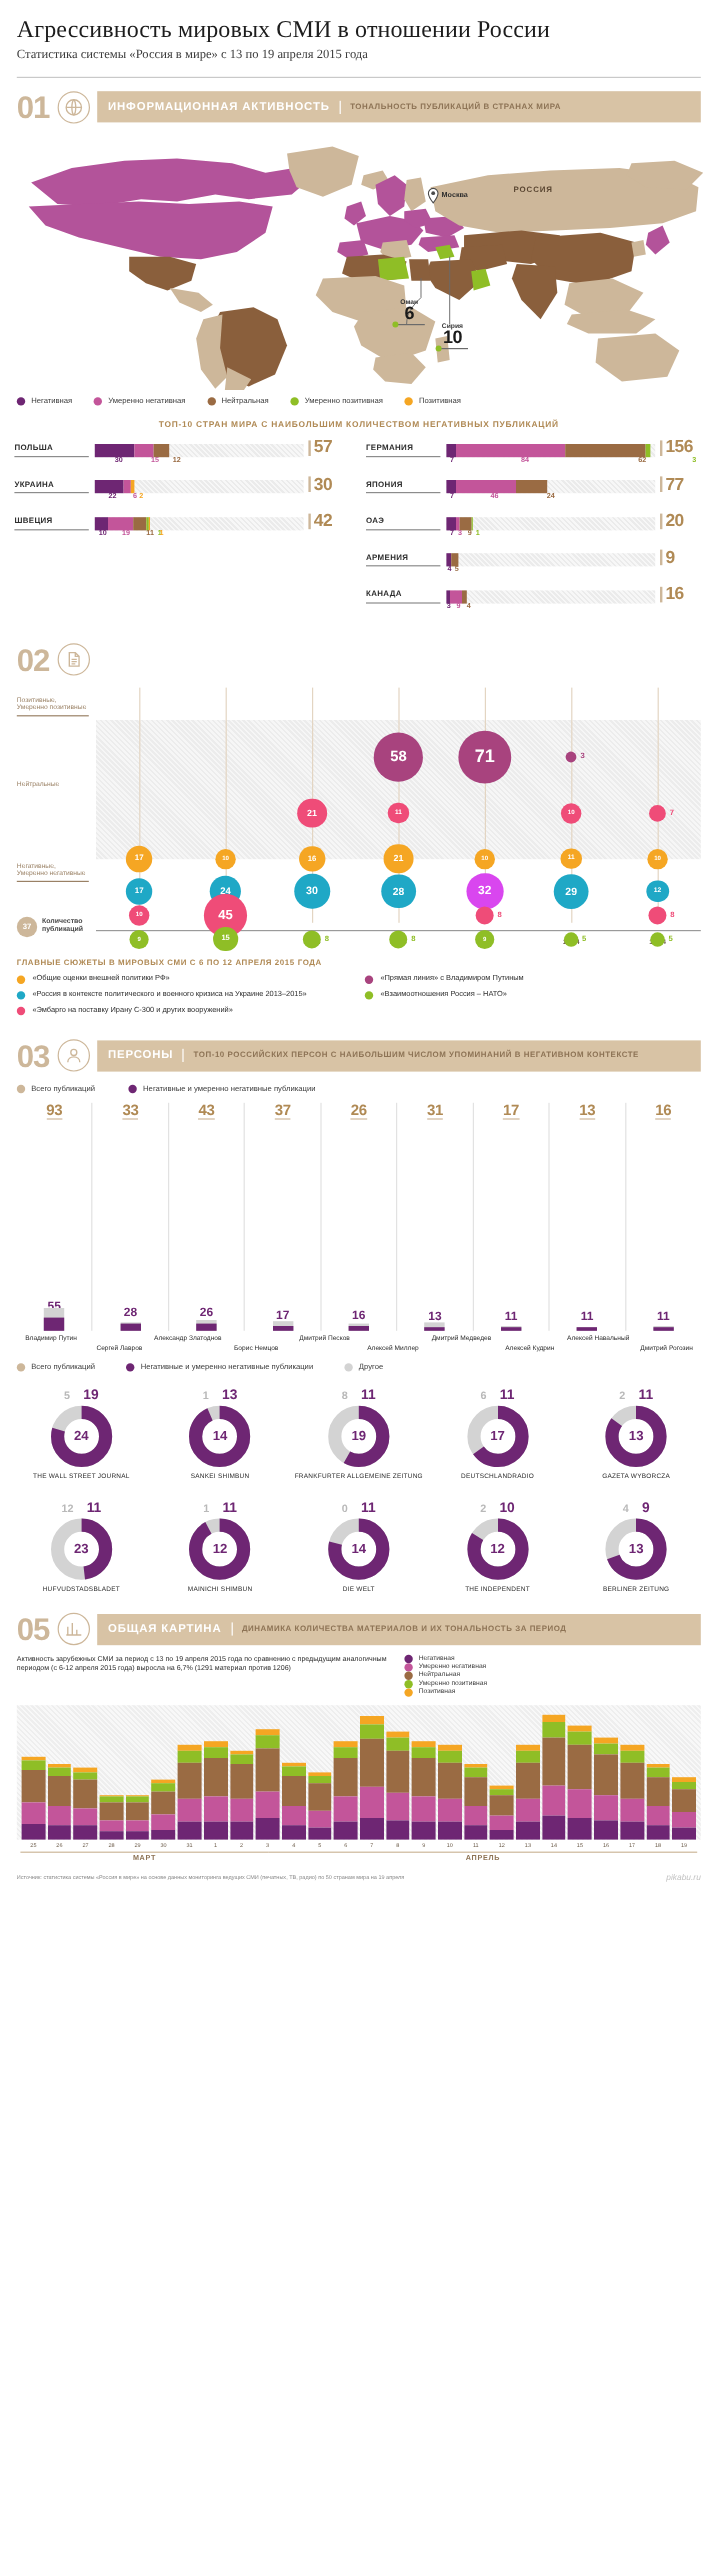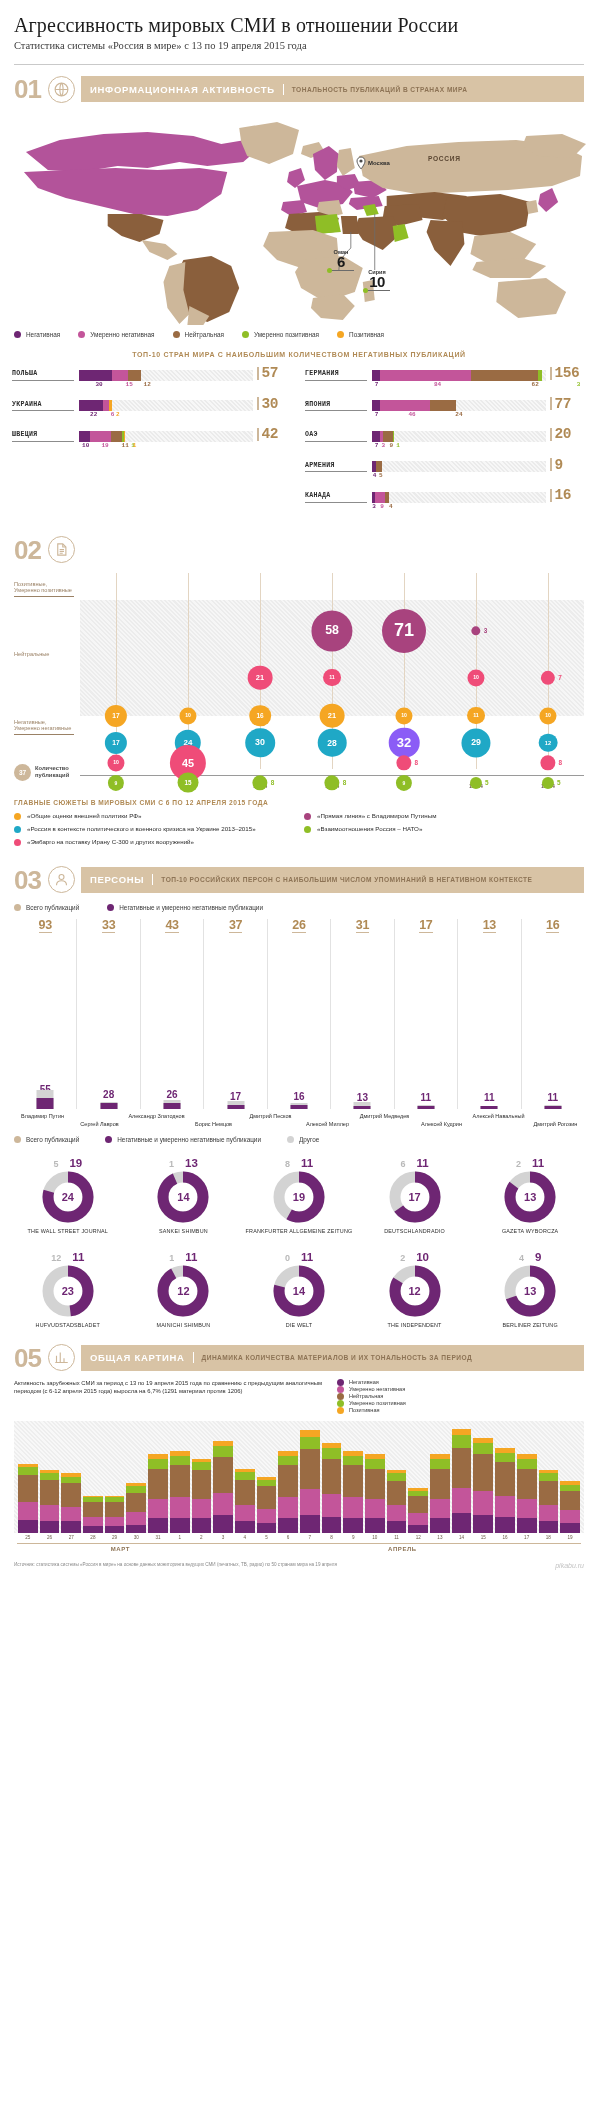--- a/index.html
+++ b/index.html
@@ -87,21 +87,21 @@
   }
   .leg-item { display: flex; align-items: center; margin-right: 18px; }
   .leg-dot { width: 7px; height: 7px; border-radius: 50%; margin-right: 5px; flex: none; }
   .leg-txt { font-size: 6.4px; color: #3a3a3a; white-space: nowrap; }
 
   
   .top10-title {
     text-align: center; color: #b08a55; font-size: 7px; font-weight: bold;
     letter-spacing: 0.65px; margin-top: 13px; text-transform: uppercase;
   }
-  .top10 { display: flex; margin: 8px 12px 0 12px; gap: 12px; font-family: Liberation Mono, monospace; }
+  .top10 { display: flex; margin: 8px 12px 0 12px; gap: 12px; }
   .top10-col { flex: 1; }
   .c-row { margin-bottom: 7px; }
   .c-row-main { display: flex; align-items: flex-end; }
   .c-name {
     width: 62px; flex: none; font-size: 6.6px; font-weight: bold;
     color: #2d2d2d; letter-spacing: 0.3px; line-height: 1.12;
     border-bottom: 1px solid #8c8c8c; padding-bottom: 2px;
     text-transform: uppercase;
   }
   .c-bar-zone { flex: 1; padding-left: 5px; }
@@ -583,21 +583,21 @@
         <div class="tl-vline" style="left: 64.2857%;"></div>
         <div class="tl-date" style="left: 64.2857%;">17.04</div>
         <div class="tl-vline" style="left: 78.5714%;"></div>
         <div class="tl-date" style="left: 78.5714%;">18.04</div>
         <div class="tl-vline" style="left: 92.8571%;"></div>
         <div class="tl-date" style="left: 92.8571%;">19.04</div>
         <div class="bub" style="left: 50%; top: 58px;">
           <div class="circ" style="width:41.12517477166511px;height:41.12517477166511px;background:#a8437e;font-size:12.337552431499532px">58</div>
         </div>
         <div class="bub" style="left: 64.2857%; top: 58px;">
-          <div class="circ" style="width:44px;height:44px;background:#a8437e;font-size:18px">71</div>
+          <div class="circ" style="width:44px;height:44px;background:#a8437e;font-size:15px">71</div>
         </div>
         <div class="bub" style="left: 78.5714%; top: 58px;">
           <div class="circ" style="width:9.353074360871938px;height:9.353074360871938px;background:#a8437e;font-size:5px"></div>
           <span class="outv" style="color:#a8437e">3</span>
         </div>
         <div class="bub" style="left: 35.7143%; top: 105px;">
           <div class="circ" style="width:24.745908752761537px;height:24.745908752761537px;background:#ef4c78;font-size:7.423772625828461px">21</div>
         </div>
         <div class="bub" style="left: 50%; top: 105px;">
           <div class="circ" style="width:17.90977386791916px;height:17.90977386791916px;background:#ef4c78;font-size:5.372932160375748px">11</div>
@@ -636,21 +636,21 @@
         <div class="bub" style="left: 21.4286%; top: 170px;">
           <div class="circ" style="width:26.454489222058324px;height:26.454489222058324px;background:#1fa8c6;font-size:7.936346766617497px">24</div>
         </div>
         <div class="bub" style="left: 35.7143%; top: 170px;">
           <div class="circ" style="width:29.577018105278974px;height:29.577018105278974px;background:#1fa8c6;font-size:8.873105431583692px">30</div>
         </div>
         <div class="bub" style="left: 50%; top: 170px;">
           <div class="circ" style="width:28.574114159497583px;height:28.574114159497583px;background:#1fa8c6;font-size:8.572234247849275px">28</div>
         </div>
         <div class="bub" style="left: 64.2857%; top: 170px;">
-          <div class="circ" style="width:30.547012947258857px;height:30.547012947258857px;background:#8b5cf6;font-size:13px">32</div>
+          <div class="circ" style="width:30.547012947258857px;height:30.547012947258857px;background:#d946ef;font-size:10px">32</div>
         </div>
         <div class="bub" style="left: 78.5714%; top: 170px;">
           <div class="circ" style="width:29.079889958526323px;height:29.079889958526323px;background:#1fa8c6;font-size:8.723966987557896px">29</div>
         </div>
         <div class="bub" style="left: 92.8571%; top: 170px;">
           <div class="circ" style="width:18.706148721743876px;height:18.706148721743876px;background:#1fa8c6;font-size:5.611844616523163px">12</div>
         </div>
         <div class="bub" style="left: 7.14286%; top: 190px;">
           <div class="circ" style="width:17.07629936490925px;height:17.07629936490925px;background:#ef4c78;font-size:5.122889809472775px">10</div>
         </div>

